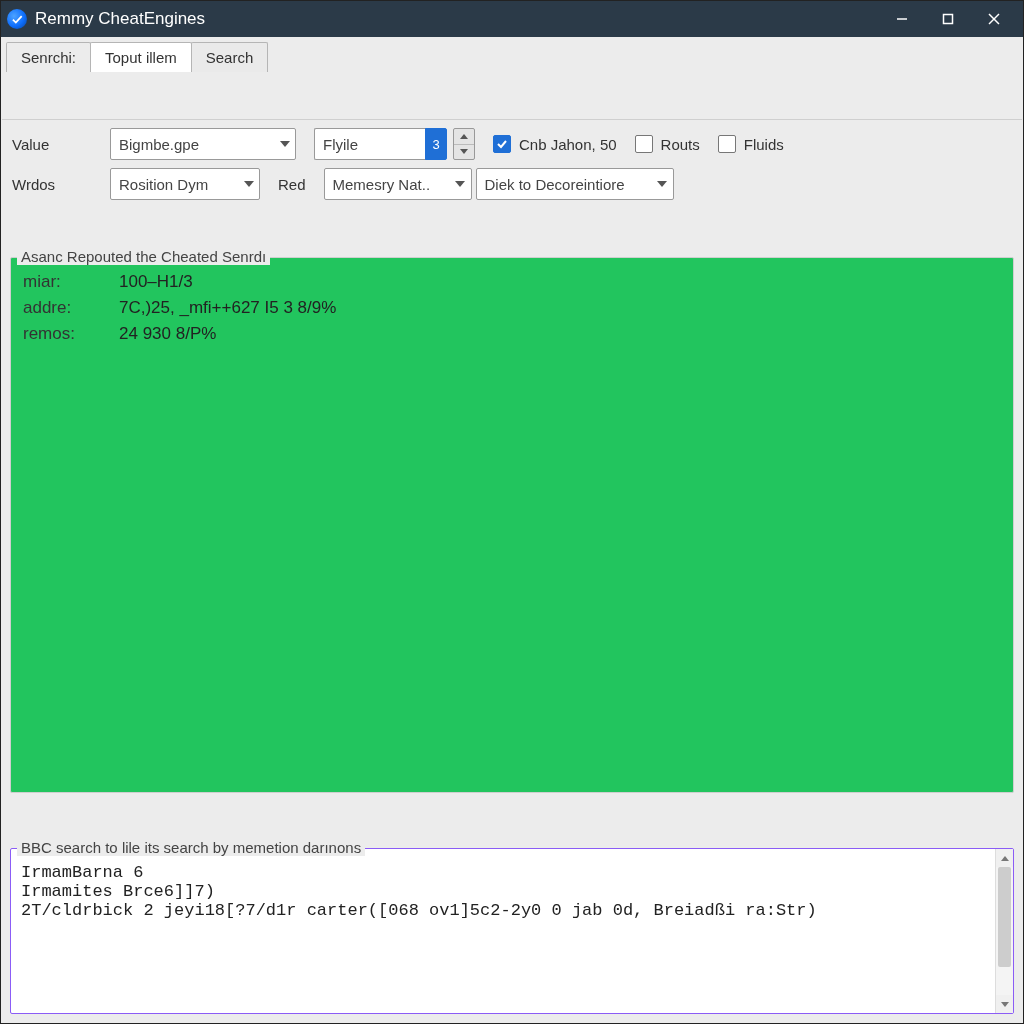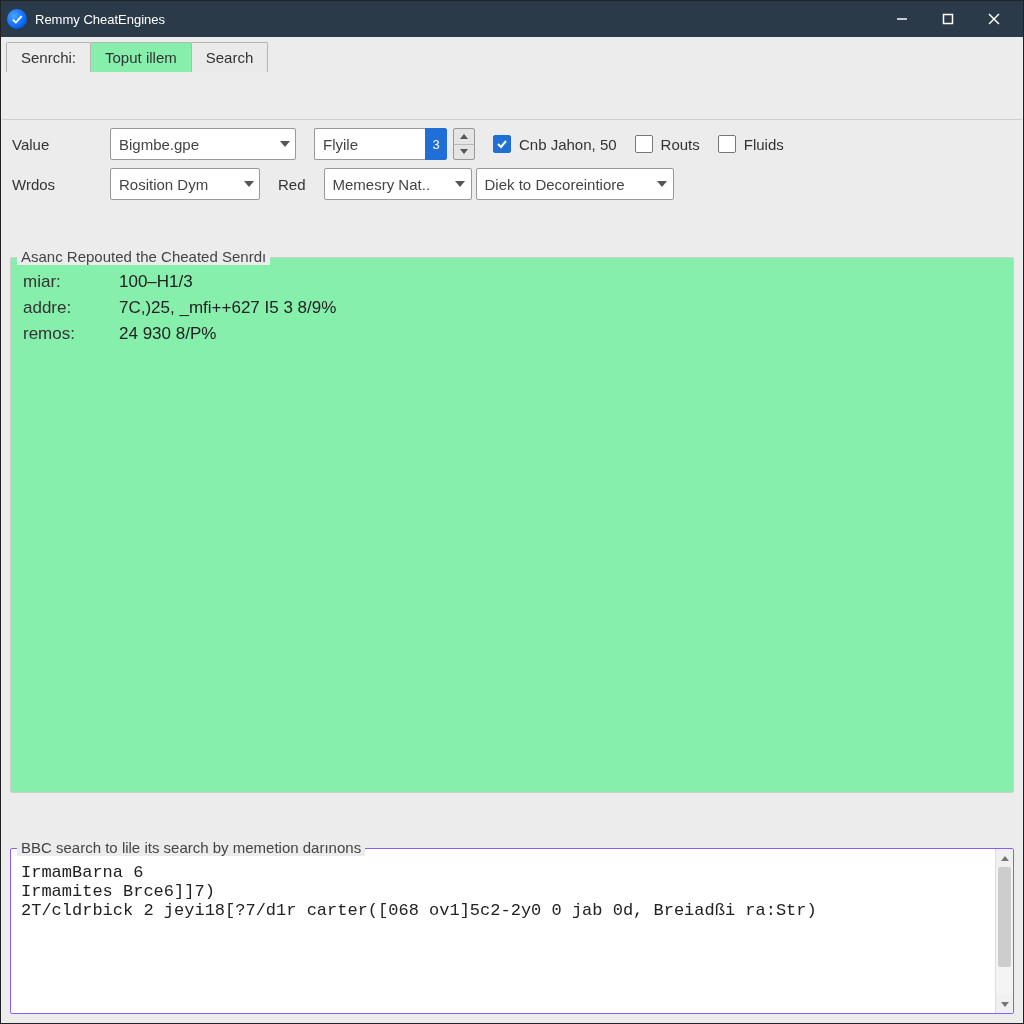--- a/index.html
+++ b/index.html
@@ -1,31 +1,31 @@
 <!DOCTYPE html>
 <html><head>
 <meta charset="utf-8">
 <style>
   * { box-sizing: border-box; margin: 0; padding: 0; }
   html, body { width: 1024px; height: 1024px; overflow: hidden; font-family: "Segoe UI", Tahoma, sans-serif; font-size: 15px; background: #e6e6e6; }
   .window { width: 1024px; height: 1024px; display: flex; flex-direction: column; background: #f0f0f0; border: 1px solid #222; }
   .titlebar { height: 36px; background: #2b3a48; color: #fff; display: flex; align-items: center; padding: 0 6px; }
   .titlebar .app-icon { width: 20px; height: 20px; border-radius: 50%; background: radial-gradient(circle at 35% 35%, #4da3ff 0%, #0d6efd 55%, #084298 100%); margin-right: 8px; display: flex; align-items: center; justify-content: center; }
   .titlebar .app-icon svg { width: 14px; height: 14px; }
-  .titlebar .title { font-size: 13px; }
+  .titlebar .title { font-size: 17px; }
   .titlebar .spacer { flex: 1; }
   .titlebar .win-btn { width: 46px; height: 36px; display: flex; align-items: center; justify-content: center; color: #fff; }
   .titlebar .win-btn svg { stroke: #fff; }
 
   .client { flex: 1; display: flex; flex-direction: column; background: #ececec; padding: 1px; gap: 47px; }
 
   .tabs { display: flex; align-items: flex-end; padding: 4px 4px 0 4px; gap: 0; }
   .tab { padding: 6px 14px 6px 14px; background: #e4e4e4; border: 1px solid #b5b5b5; border-bottom: none; color: #333; border-radius: 2px 2px 0 0; margin-right: -1px; position: relative; }
   .tab.first { background: #ececec; }
-  .tab.active { background: #86efac; z-index: 2; }
+  .tab.active { background: #ffffff; z-index: 2; }
   .tab.inactive { background: #eaeaea; }
 
   .toolbar { padding: 8px 10px 4px 10px; display: flex; flex-direction: column; gap: 8px; background: #ececec; border-top: 1px solid #cfcfcf; }
   .tb-row { display: flex; align-items: center; gap: 18px; }
   .tb-label { width: 80px; color: #333; }
   .tb-label2 { color: #333; }
   .combo { display: flex; align-items: center; height: 32px; background: #fff; border: 1px solid #999; border-radius: 2px; }
   .combo input { border: none; outline: none; padding: 0 8px; height: 100%; font-size: 15px; color: #444; background: transparent; width: 100%; }
   .combo .caret { width: 24px; height: 100%; display: flex; align-items: center; justify-content: center; color: #555; }
   .combo .caret svg { width: 10px; height: 6px; }
@@ -38,21 +38,21 @@
   .spinner { width: 22px; height: 32px; background: #e4e4e4; border: 1px solid #999; display: flex; flex-direction: column; margin-left: 6px; border-radius: 2px; }
   .spinner .sp { flex: 1; display: flex; align-items: center; justify-content: center; }
   .spinner .sp:first-child { border-bottom: 1px solid #bbb; }
   .spinner svg { width: 8px; height: 5px; }
   .chk { display: flex; align-items: center; gap: 8px; }
   .chk .box { width: 18px; height: 18px; border: 1px solid #777; background: #fff; display: flex; align-items: center; justify-content: center; border-radius: 2px; }
   .chk .box.checked { background: #1f6fd6; border-color: #1f6fd6; }
   .chk .box.checked svg { stroke: #fff; }
   .chk span { color: #333; }
 
-  .group { margin: 6px 8px 4px 8px; border: 1px solid #cfcfcf; border-radius: 2px; background: #86efac; flex: 1; display: flex; flex-direction: column; position: relative; }
+  .group { margin: 6px 8px 4px 8px; border: 1px solid #cfcfcf; border-radius: 2px; background: #22c55e; flex: 1; display: flex; flex-direction: column; position: relative; }
   .group .legend { position: absolute; top: -10px; left: 6px; background: #ececec; padding: 0 4px; color: #444; font-size: 15px; }
   .group .body { padding: 14px 12px 8px 12px; font-family: "Segoe UI", Tahoma, sans-serif; font-size: 17px; color: #222; }
   .kv { display: flex; margin-bottom: 6px; }
   .kv .k { width: 96px; color: #333; }
   .kv .v { color: #222; }
 
   .group2 { margin: 4px 8px 8px 8px; border: 1px solid #8b5cf6; border-radius: 2px; background: #fff; position: relative; height: 166px; display: flex; }
   .group2 .legend { position: absolute; top: -10px; left: 6px; background: #ececec; padding: 0 4px; color: #444; font-size: 15px; }
   .group2 .body2 { flex: 1; padding: 14px 4px 8px 10px; font-family: "Consolas", "Courier New", monospace; font-size: 17px; color: #222; white-space: pre; overflow: hidden; }
   .scrollbar { width: 18px; background: #f0f0f0; border-left: 1px solid #ddd; display: flex; flex-direction: column; }

